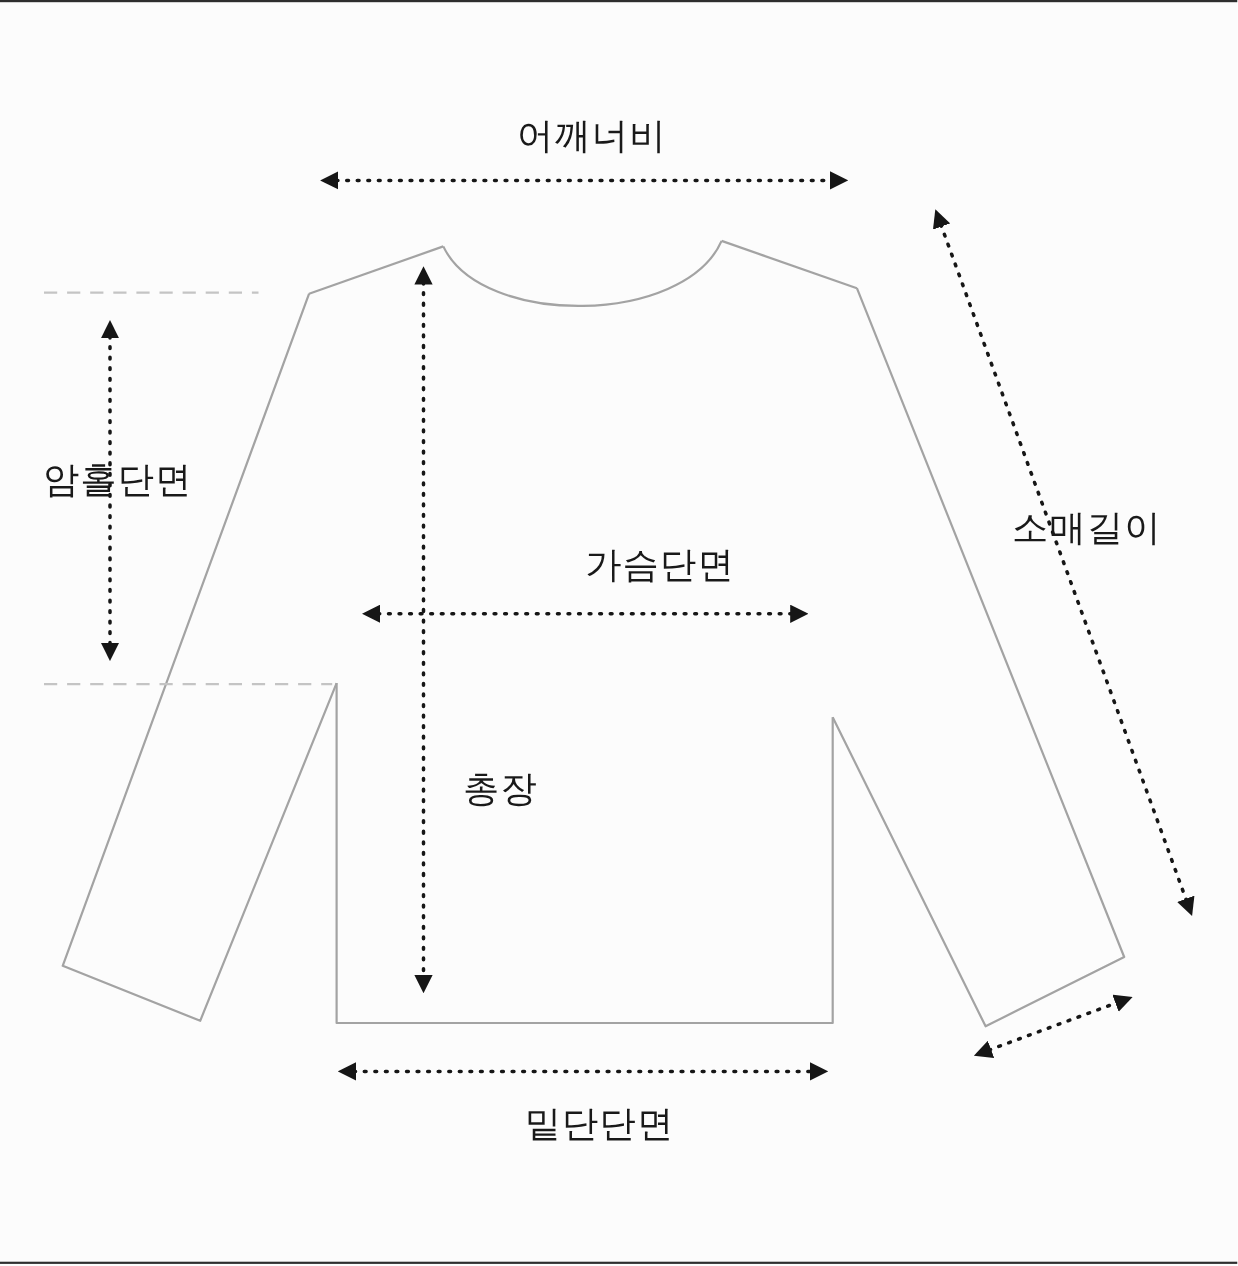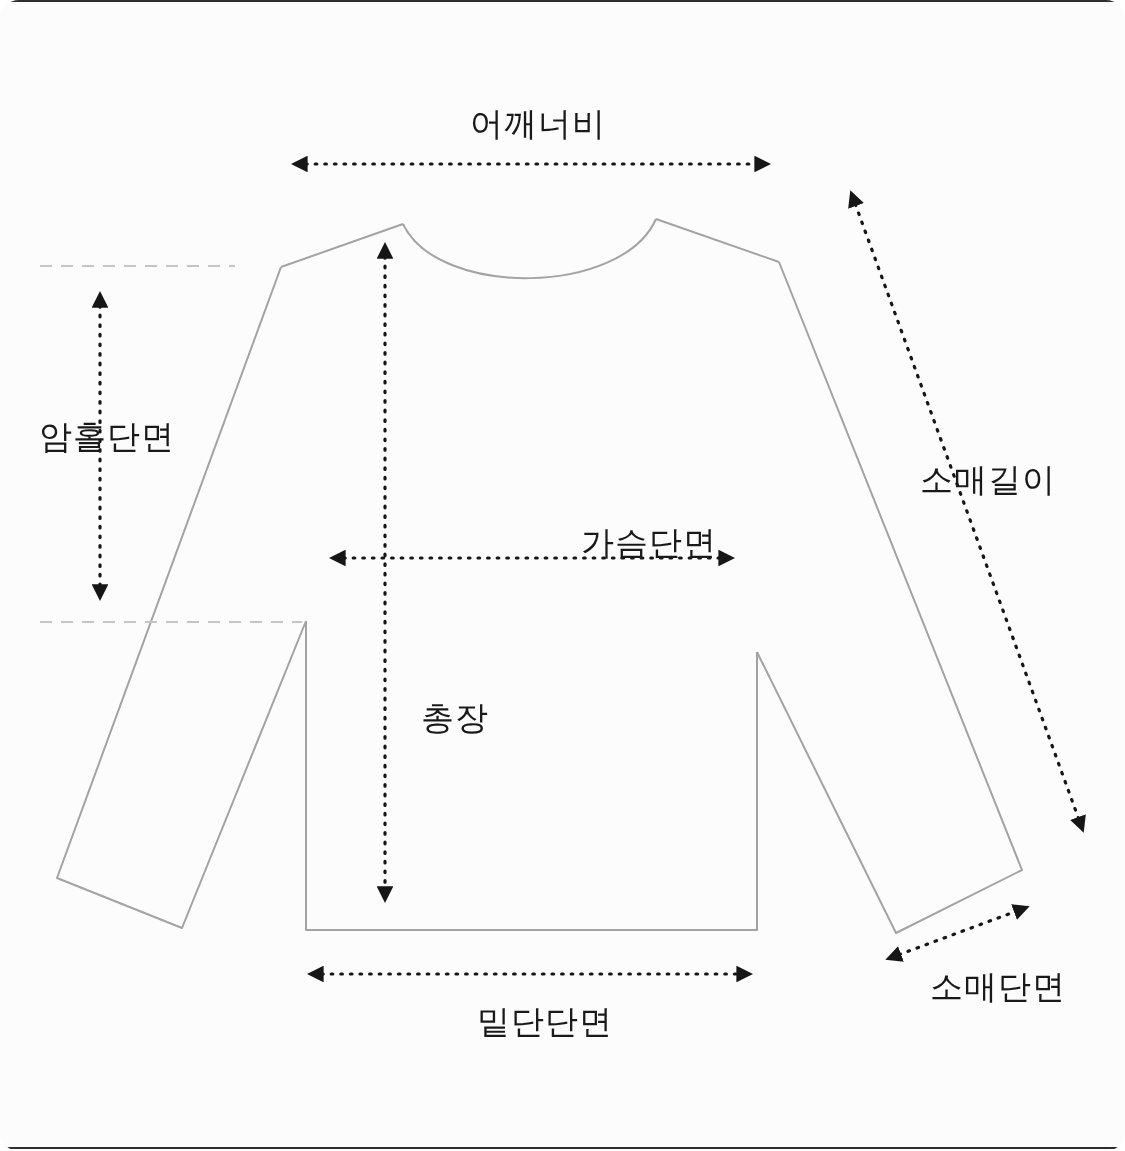--- a/index.html
+++ b/index.html
@@ -9,21 +9,20 @@
   body {
     background: #ffffff;
     font-family: "DejaVu Sans", "Liberation Sans", sans-serif;
   }
   .stage {
     position: relative;
     width: 1125px;
     height: 1151px;
     background: #fcfcfc;
     overflow: hidden;
-    border-radius: 19px;
   }
   .edge {
     position: absolute;
     left: 0;
     width: 100%;
     height: 2px;
     background: #2e2e2e;
   }
   .edge.top { top: 0; }
   .edge.bottom { bottom: 2px; }
@@ -78,19 +77,18 @@
       <line x1="385" y1="247" x2="385" y2="898" marker-start="url(#ah)" marker-end="url(#ah)"></line>
       <line x1="334" y1="558" x2="730" y2="558" marker-start="url(#ah)" marker-end="url(#ah)"></line>
       <line x1="852" y1="195" x2="1082" y2="828" marker-start="url(#ah)" marker-end="url(#ah)"></line>
       <line x1="312" y1="974" x2="748" y2="974" marker-start="url(#ah)" marker-end="url(#ah)"></line>
       <line x1="890" y1="958" x2="1025" y2="908" marker-start="url(#ah)" marker-end="url(#ah)"></line>
     </g>
   </svg>
 
   <div class="label" style="left:538px; top:124px;">어깨너비</div>
   <div class="label" style="left:107px; top:437px;text-align:right;">암홀단면</div>
-  <div class="label" style="left:649px; top:514px;margin-top:29px;">가슴단면</div>
+  <div class="label" style="left:600px; top:514px;">가슴단면</div>
   <div class="label" style="left:455px; top:718px;text-align:center;">총장</div>
   <div class="label" style="left:988px; top:480px;">소매길이</div>
   <div class="label" style="left:545px; top:1022px;">밑단단면</div>
-  <div class="label" style="left:998px; top:987px;">소매단면</div>
 
 </div>
 
 </body></html>

